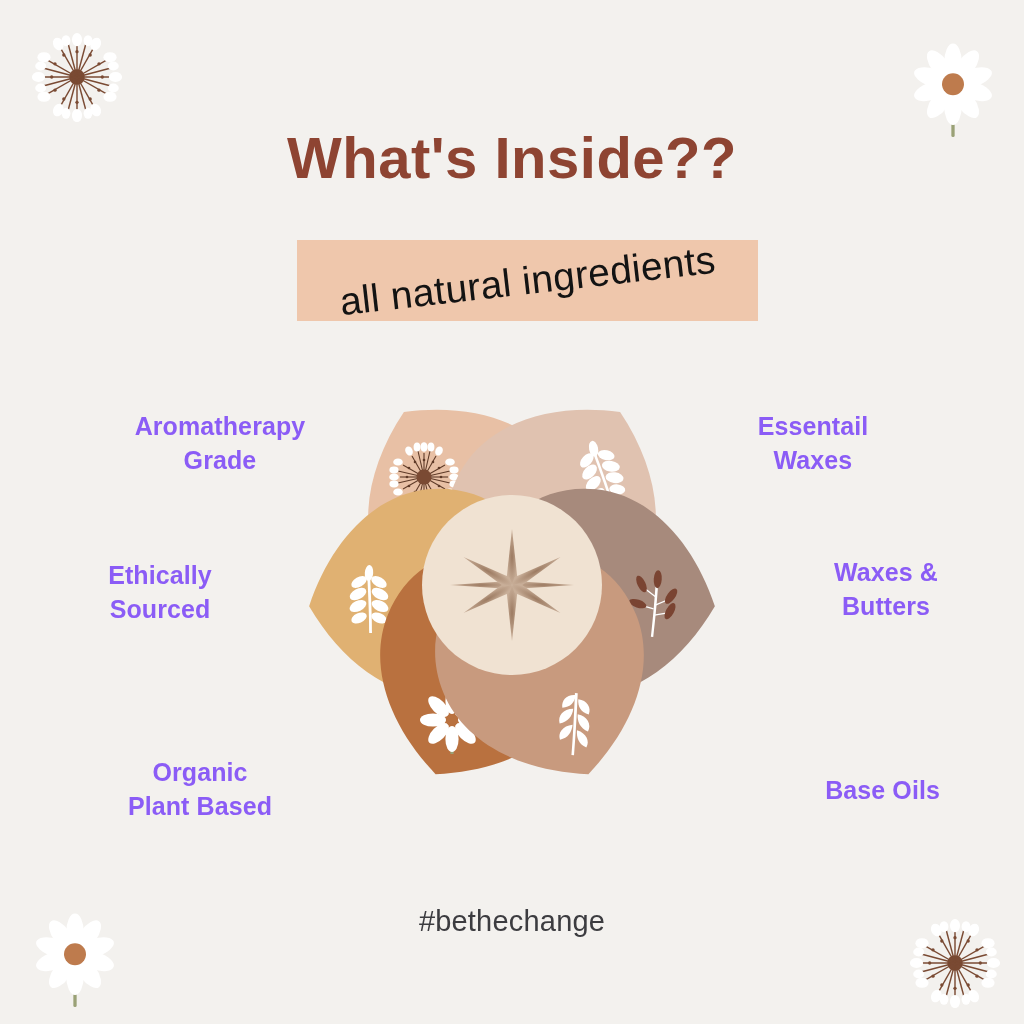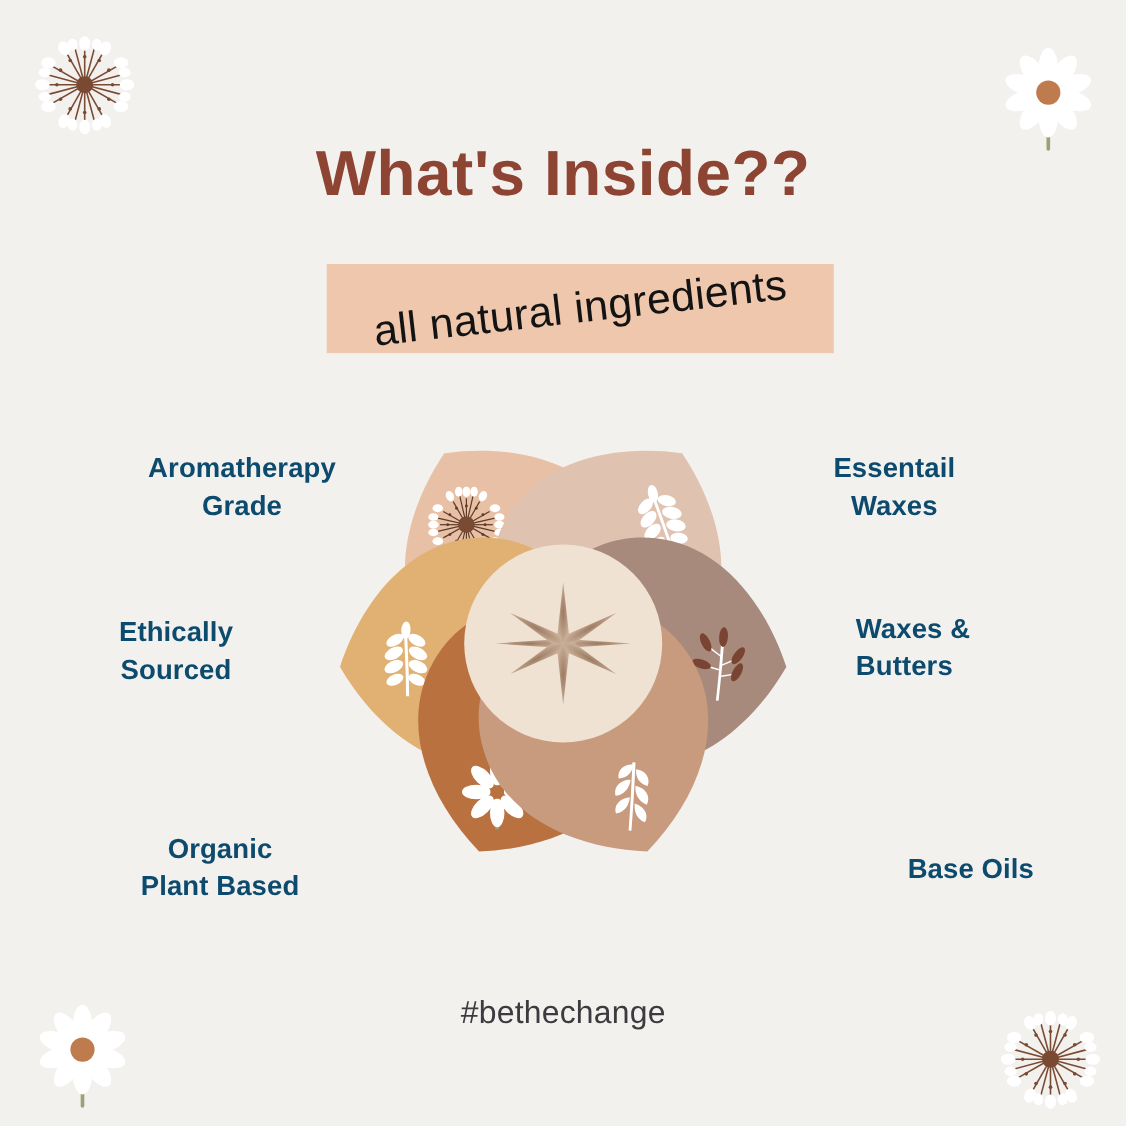--- a/index.html
+++ b/index.html
@@ -81,32 +81,32 @@
     left: 262px;
     top: 335px;
     width: 500px;
     height: 500px;
   }
   #flower svg { width: 100%; height: 100%; display: block; overflow: visible; }
 
   
   .label {
     position: absolute;
-    color: #0c4a6e;
+    color: #8b5cf6;
     font-weight: bold;
     font-size: 25px;
     line-height: 1.34;
     letter-spacing: 0.1px;
     font-family: "Liberation Sans", sans-serif;
   }
   #label-aromatherapy { left: 84px;  top: 410px; width: 272px; text-align: center; }
   #label-ethically    { left: 44px;  top: 559px; width: 232px; text-align: center; }
   #label-organic      { left: 84px;  top: 756px; width: 232px; text-align: center; }
   #label-essential    { left: 700px; top: 410px; width: 226px; text-align: center; }
-  #label-waxes        { left: 778px; top: 556px; width: 216px; }
+  #label-waxes        { left: 778px; top: 556px; width: 216px; text-align: center; }
   #label-baseoils     { left: 724px; top: 774px; width: 216px; text-align: right; }
 
   
   #hashtag {
     position: absolute;
     left: 0;
     top: 905px;
     width: 1024px;
     text-align: center;
     font-size: 29px;

